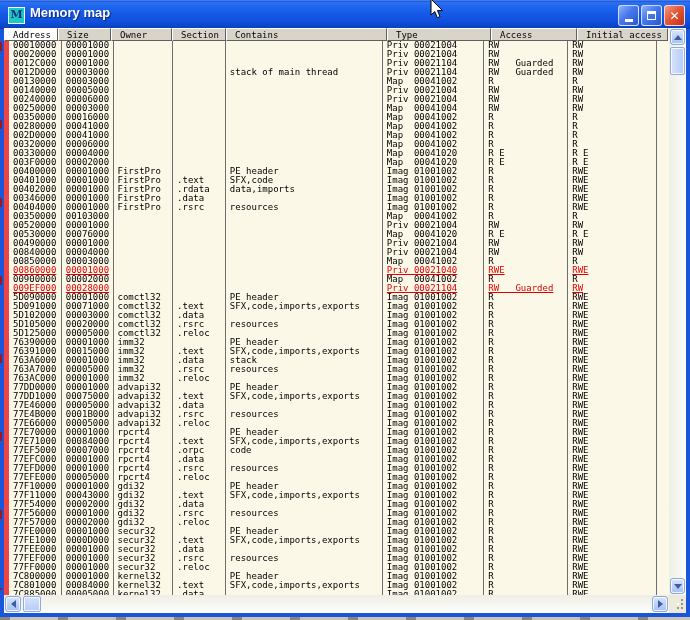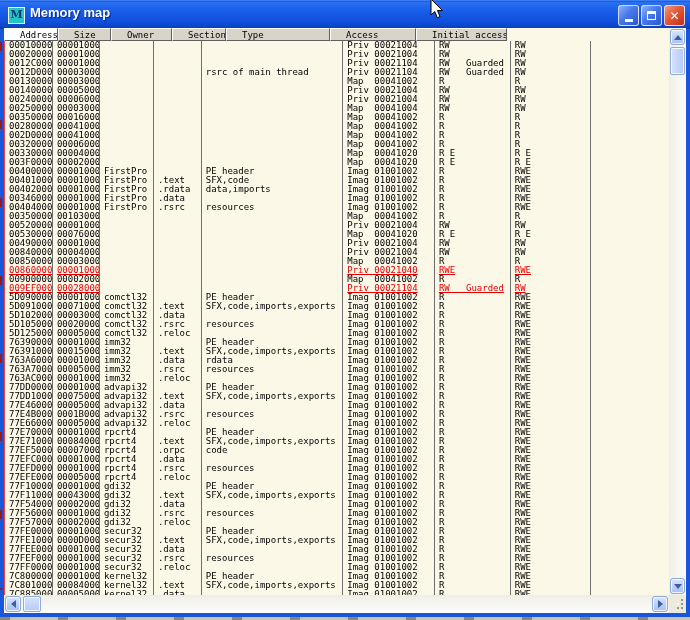--- a/index.html
+++ b/index.html
@@ -33,29 +33,29 @@
 
   
   .client { position:absolute; left:4px; top:28px; width:682px; height:585px;
             background:#FCF8E8; }
 
   
   .hdr-row { position:absolute; left:0; top:0; width:665px; height:13px; display:flex; }
   .hdr-cell { box-sizing:border-box; height:13px; background:#D8D4CA;
             border-top:1px solid #FFFFFF; border-left:1px solid #FFFFFF;
             border-right:1px solid #5F5F5F; border-bottom:1px solid #5F5F5F;
-            padding:1px 0 0 15px; font:9px/10px "DejaVu Sans Mono", monospace;
+            padding:1px 0 0 8px; font:9px/10px "DejaVu Sans Mono", monospace;
             color:#000; white-space:pre; overflow:hidden; }
   .hdr-cell.sorted { background:#FFFFFF; }
   .c0{width:54px}.c1{width:53px}.c2{width:61px}.c3{width:54px}
   .c4{width:161px}.c5{width:104px}.c6{width:86px}.c7{width:91px}
 
   
-  .rows { position:absolute; left:0; top:13px; width:587px; height:554px;
-            overflow:hidden; border-left:1px solid #ef4444; box-sizing:border-box;
+  .rows { position:absolute; left:0; top:13px; width:653px; height:554px;
+            overflow:hidden; border-left:5px solid #ef4444; box-sizing:border-box;
             background:#FCF8E8; }
   .row  { display:flex; height:9px; }
   .cell { box-sizing:border-box; height:9px; padding-left:4px;
             border-right:1px solid #6E6E6E;
             font:9px/9px "DejaVu Sans Mono", monospace; color:#000;
             white-space:pre; overflow:hidden; }
   .row.red .cell { color:#E00000;text-decoration:underline; }
 
   
   .vscroll { position:absolute; left:665px; top:0; width:17px; height:567px;
@@ -107,20 +107,21 @@
       </div>
     </div>
 
     <div class="client">
 
       <div class="hdr-row">
         <div class="hdr-cell sorted c0">Address</div>
         <div class="hdr-cell c1">Size</div>
         <div class="hdr-cell c2">Owner</div>
         <div class="hdr-cell c3">Section</div>
+        <div class="hdr-cell c4">Contains</div>
         <div class="hdr-cell c5">Type</div>
         <div class="hdr-cell c6">Access</div>
         <div class="hdr-cell c7">Initial access</div>
       </div>
 
       <div class="rows">
           <div class="row">
             <div class="cell c0">00010000</div>
             <div class="cell c1">00001000</div>
             <div class="cell c2"></div>
@@ -148,21 +149,21 @@
             <div class="cell c4"></div>
             <div class="cell c5">Priv 00021104</div>
             <div class="cell c6">RW   Guarded</div>
             <div class="cell c7">RW</div>
           </div>
           <div class="row">
             <div class="cell c0">0012D000</div>
             <div class="cell c1">00003000</div>
             <div class="cell c2"></div>
             <div class="cell c3"></div>
-            <div class="cell c4">rsrc of main thread</div>
+            <div class="cell c4">stack of main thread</div>
             <div class="cell c5">Priv 00021104</div>
             <div class="cell c6">RW   Guarded</div>
             <div class="cell c7">RW</div>
           </div>
           <div class="row">
             <div class="cell c0">00130000</div>
             <div class="cell c1">00003000</div>
             <div class="cell c2"></div>
             <div class="cell c3"></div>
             <div class="cell c4"></div>
@@ -468,21 +469,21 @@
             <div class="cell c4">SFX,code,imports,exports</div>
             <div class="cell c5">Imag 01001002</div>
             <div class="cell c6">R</div>
             <div class="cell c7">RWE</div>
           </div>
           <div class="row">
             <div class="cell c0">763A6000</div>
             <div class="cell c1">00001000</div>
             <div class="cell c2">imm32</div>
             <div class="cell c3">.data</div>
-            <div class="cell c4">rdata</div>
+            <div class="cell c4">stack</div>
             <div class="cell c5">Imag 01001002</div>
             <div class="cell c6">R</div>
             <div class="cell c7">RWE</div>
           </div>
           <div class="row">
             <div class="cell c0">763A7000</div>
             <div class="cell c1">00005000</div>
             <div class="cell c2">imm32</div>
             <div class="cell c3">.rsrc</div>
             <div class="cell c4">resources</div>

